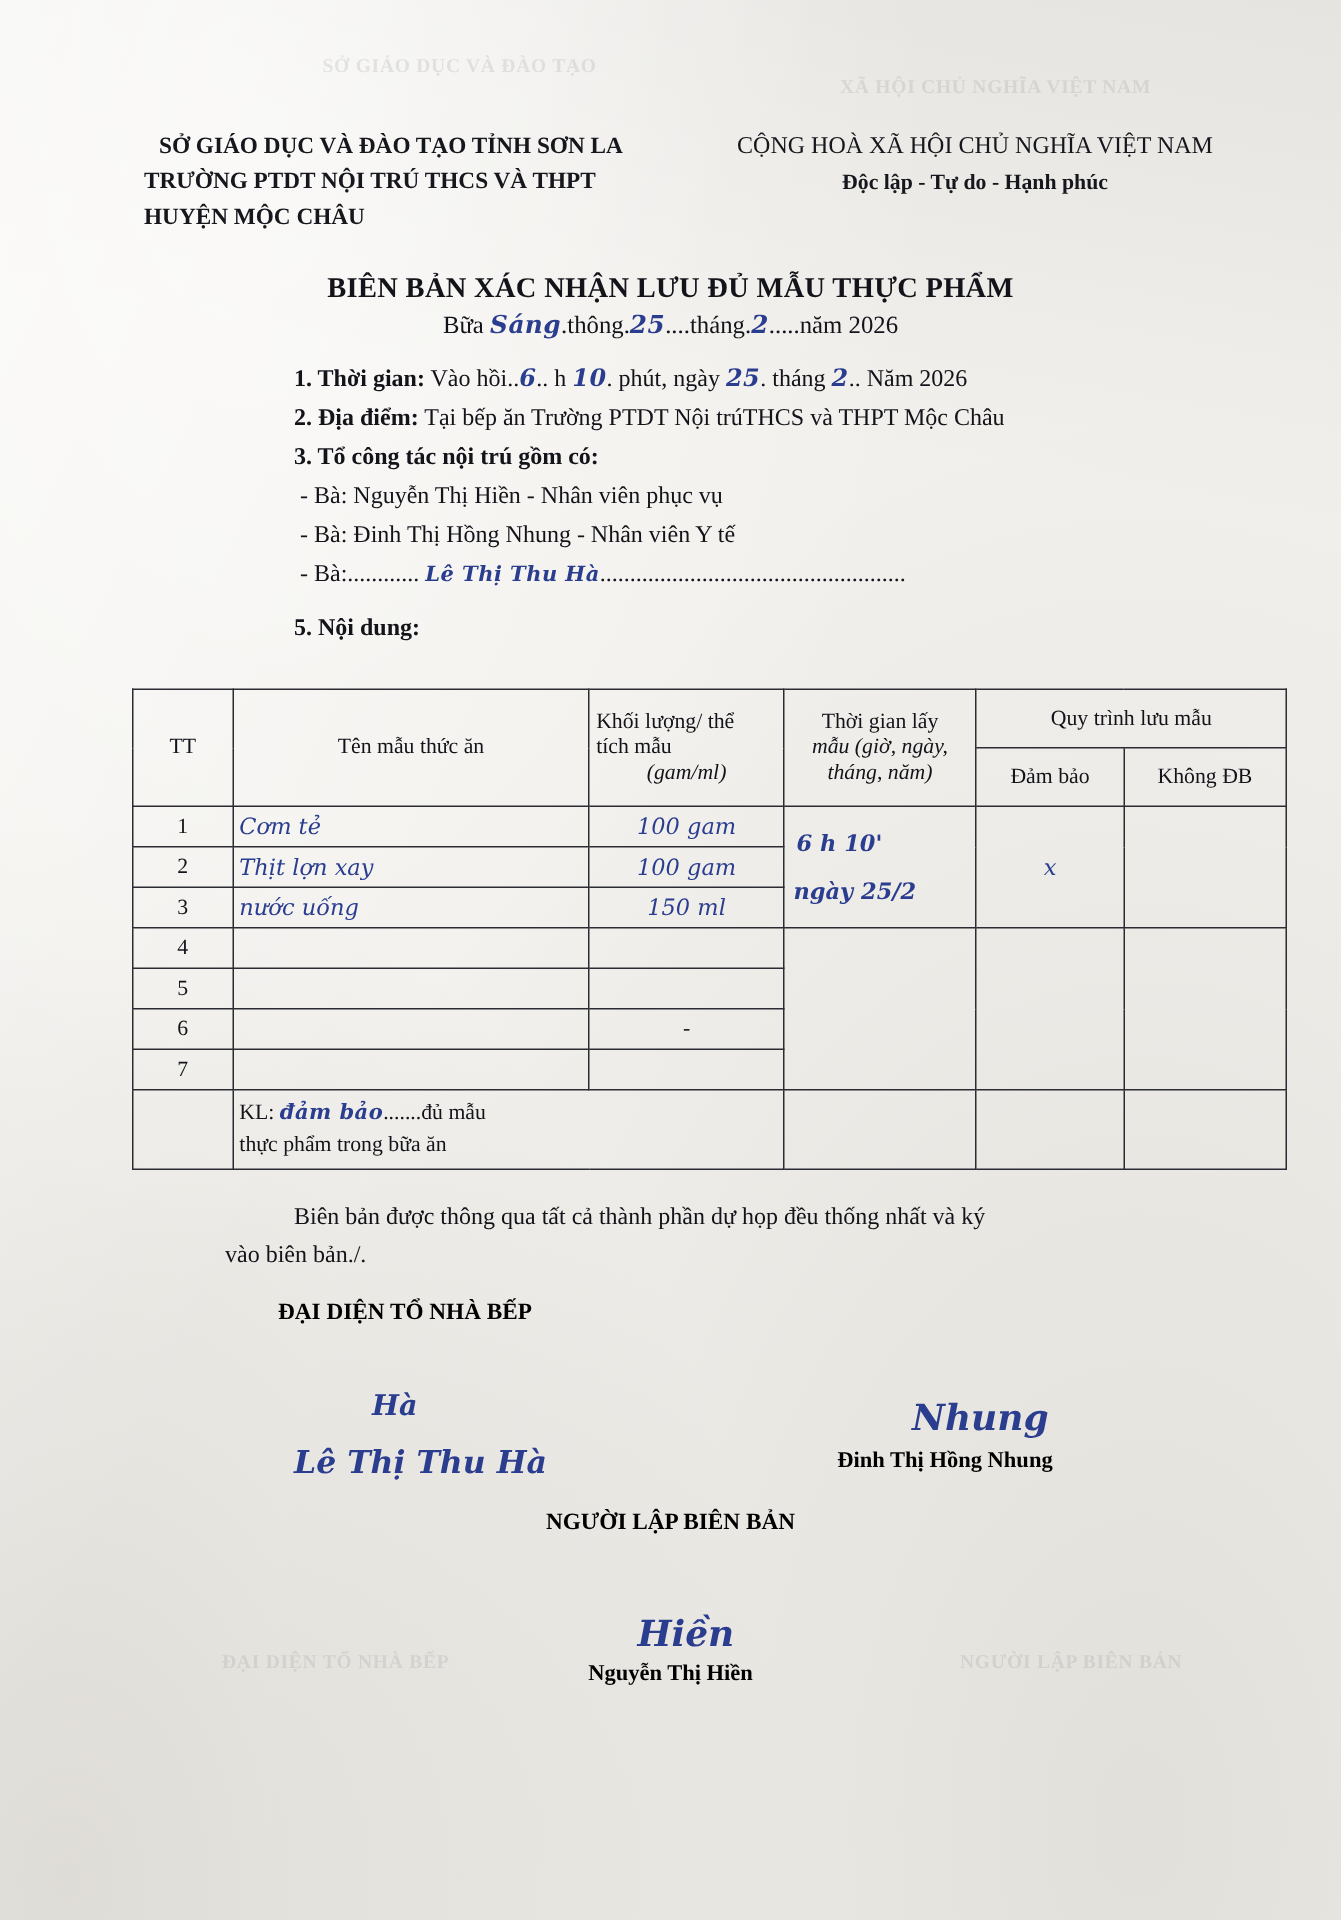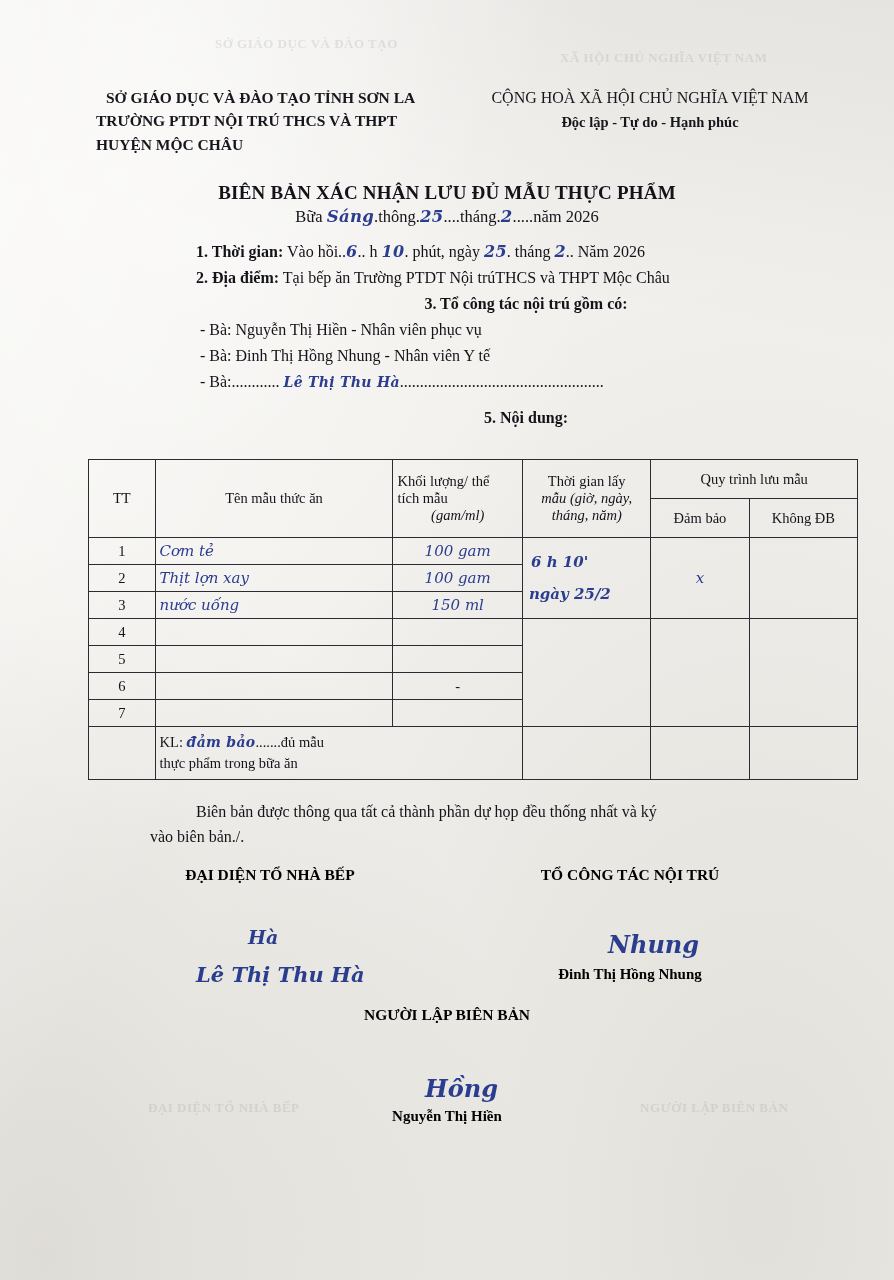--- a/index.html
+++ b/index.html
@@ -113,21 +113,21 @@
   .body-block {
     position: absolute;
     top: 240px;
     left: 196px;
     width: 660px;
     font-size: 16px;
     line-height: 1.5;
     color: #13131a;
   }
   .body-block .line { margin-bottom: 2px; white-space: nowrap; }
-  .b { font-weight: bold; text-align: center; }
+  .b { font-weight: bold; }
   .indent1 { padding-left: 4px; }
 
   
   .tbl-wrap {
     position: absolute;
     left: 88px;
     top: 459px;
     width: 770px;
   }
   table.main {
@@ -352,24 +352,23 @@
     </tbody>
       </table>
   </div>
 
   <div class="para">
     <div class="p1">Biên bản được thông qua tất cả thành phần dự họp đều thống nhất và ký</div>
     <div>vào biên bản./.</div>
   </div>
 
   <div class="sign-left">ĐẠI DIỆN TỔ NHÀ BẾP</div>
-  <div class="sign-right">TỔ CÔNG TÁC NỘI TRÚ</div>
 
   <div class="scribble" style="left:248px; top:898px; font-size:19px;">Hà</div>
   <div class="scribble" style="left:196px; top:934px; font-size:21px;">Lê Thị Thu Hà</div>
 
   <div class="scribble" style="left:608px; top:902px; font-size:24px;">Nhung</div>
   <div class="sig-name" style="left:480px; top:966px; width:300px;">Đinh Thị Hồng Nhung</div>
 
   <div class="maker">NGƯỜI LẬP BIÊN BẢN</div>
-  <div class="scribble" style="left:425px; top:1046px; font-size:24px;">Hồng</div>
+  <div class="scribble" style="left:425px; top:1046px; font-size:24px;">Hiền</div>
   <div class="sig-name" style="left:297px; top:1108px; width:300px;">Nguyễn Thị Hiền</div>
 </div>
 
 </body></html>

